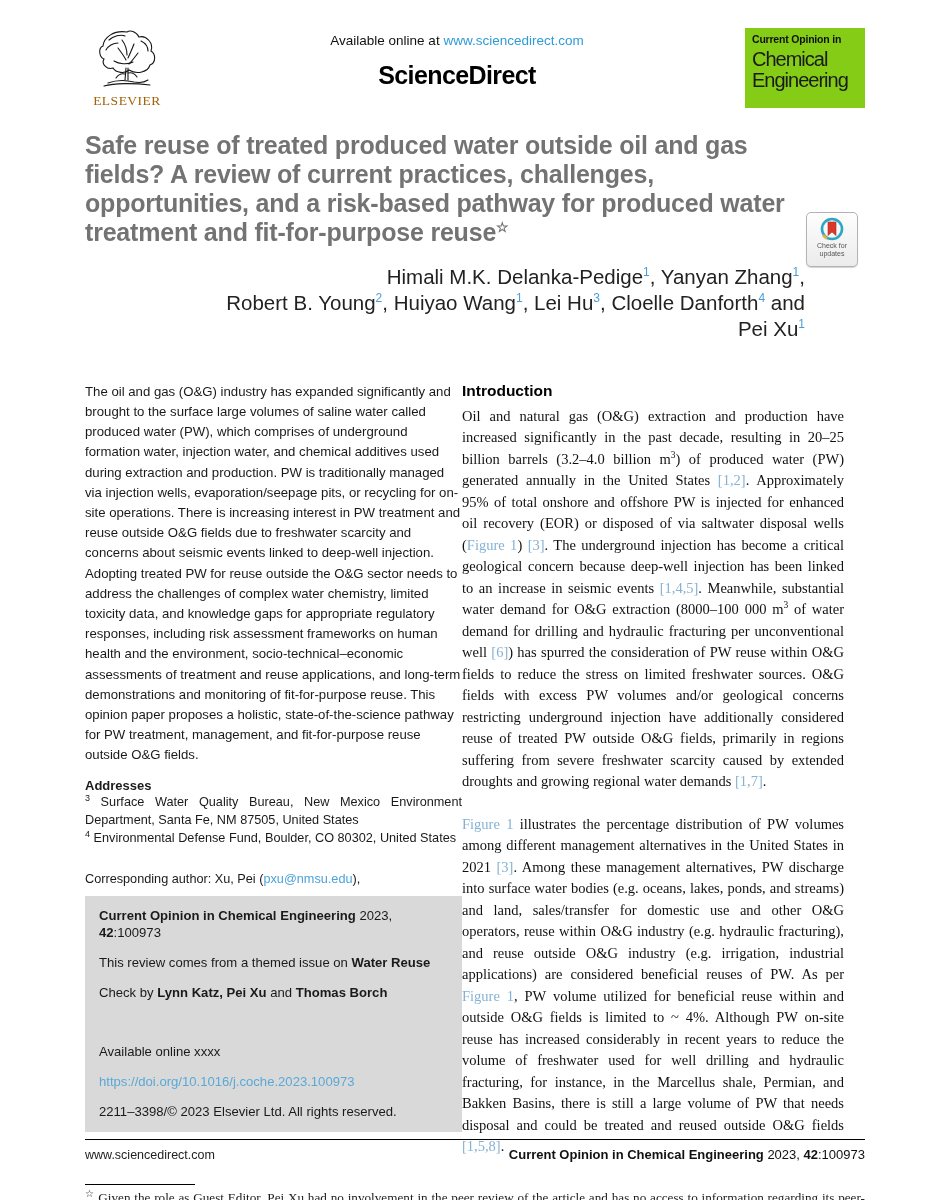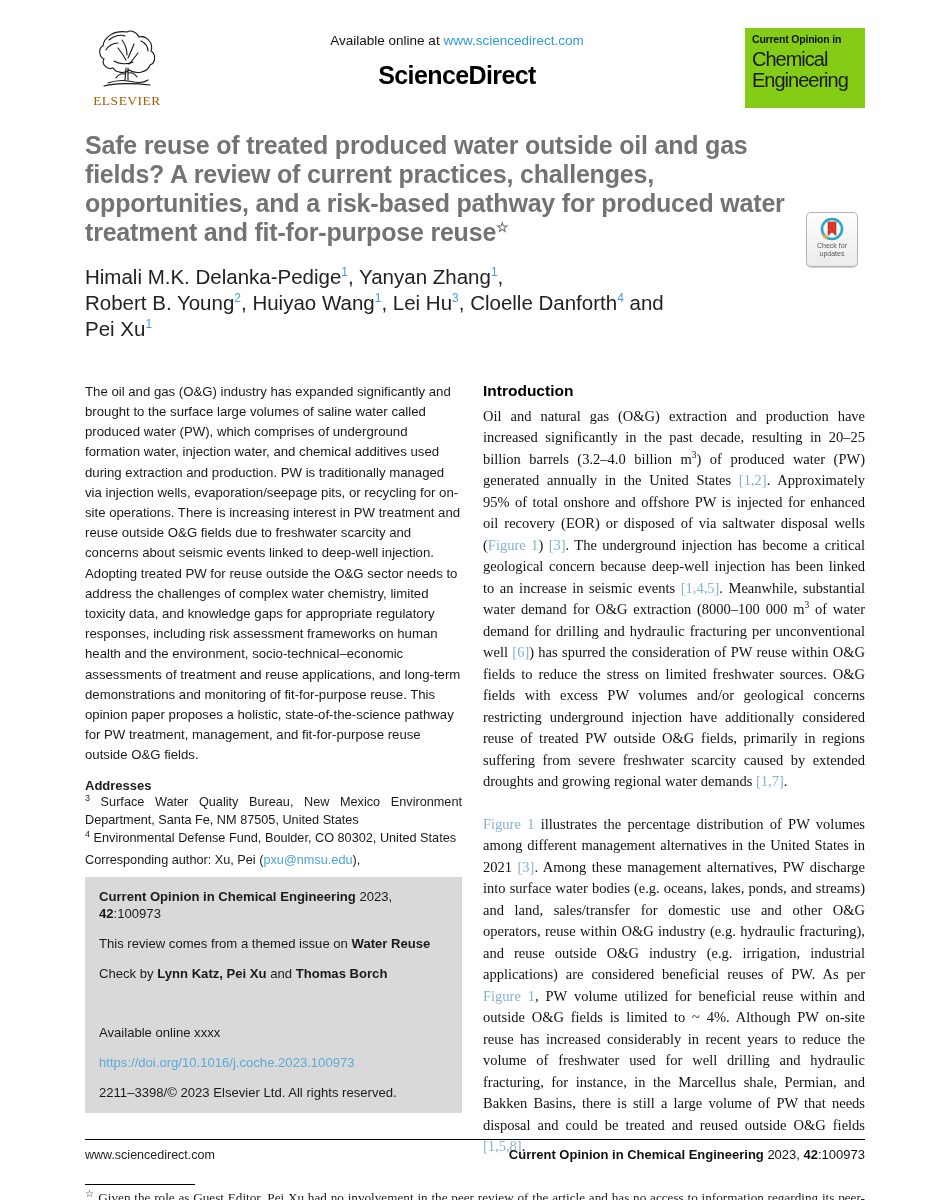--- a/index.html
+++ b/index.html
@@ -16,39 +16,39 @@
   .avail{font-size:13.5px;color:#111;}
   .avail .s-link{color:#2e9bd6;}
   .sd-wordmark{font-size:25px;font-weight:bold;letter-spacing:-0.6px;margin-top:13px;color:#000;}
   .cover{width:120px;height:80px;background:#84cc16;box-sizing:border-box;padding:6px 7px 0 7px;line-height:1;}
   .cover-kicker{font-size:10.5px;font-weight:bold;color:#111;margin-bottom:4px;letter-spacing:-0.2px;}
   .cover-line{font-size:20px;letter-spacing:-1px;color:#1a1a1a;margin-top:1px;}
 
   
   .title{font-size:25px;font-weight:bold;line-height:29px;letter-spacing:-0.2px;margin-top:17px;width:705px;color:#737373;}
   .title sup{font-size:14px;line-height:0;}
-  .authors{font-size:20.5px;line-height:26px;margin-top:6px;color:#222;width:720px;}
+  .authors{font-size:20.5px;line-height:26px;margin-top:6px;color:#222;width:720px;text-align:right;}
   .authors sup{color:#4d9bd5;font-size:12px;line-height:0;}
 
   
   .badge{position:absolute;top:212px;right:68px;width:50px;height:53px;border:1px solid #b3b3b3;border-radius:5px;
          background:linear-gradient(#fefefe,#ebebeb);text-align:center;box-shadow:0 1px 1px rgba(0,0,0,.18);cursor:pointer;}
   .badge svg{display:block;margin:3px auto 0 auto;}
   .badge-text{font-size:7px;color:#555;line-height:8px;}
 
   
-  .columns{display:flex;gap:21px;margin-top:40px;}
+  .columns{display:flex;margin-top:40px;}
   .col-left{width:377px;}
   .col-right{width:382px;}
 
   .abstract{font-size:13.2px;line-height:20.2px;color:#1a1a1a;}
   .addr-heading{font-size:13px;font-weight:bold;margin-top:12px;}
   .addr{font-size:12.7px;line-height:18px;text-align:justify;}
   .addr sup{font-size:9px;line-height:0;}
-  .corresponding{font-size:12.7px;margin-top:6px;}
+  .corresponding{font-size:12.7px;margin-top:25px;}
   .s-link{color:#4ba3d9;}
   .s-b{font-weight:bold;}
 
   .infobox{background:#d9d9d9;margin-top:10px;padding:11px 14px 12px 14px;font-size:13.1px;line-height:17px;}
   .infobox .iline{margin-bottom:13px;}
   .infobox .spacer{height:29px;}
   .infobox .s-doi{color:#5aa9d6;}
 
   .intro-heading{font-size:15.5px;font-weight:bold;color:#000;margin:0 0 6px 0;}
   .col-right p{font-family:"Liberation Serif",serif;font-size:14.5px;line-height:21.5px;text-align:justify;

